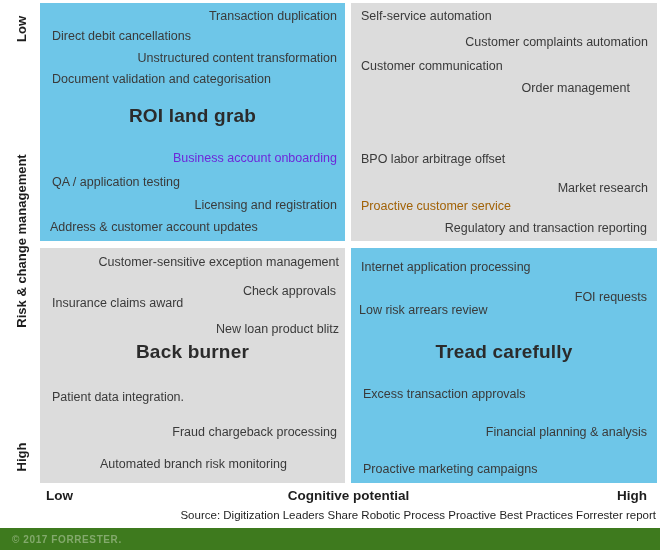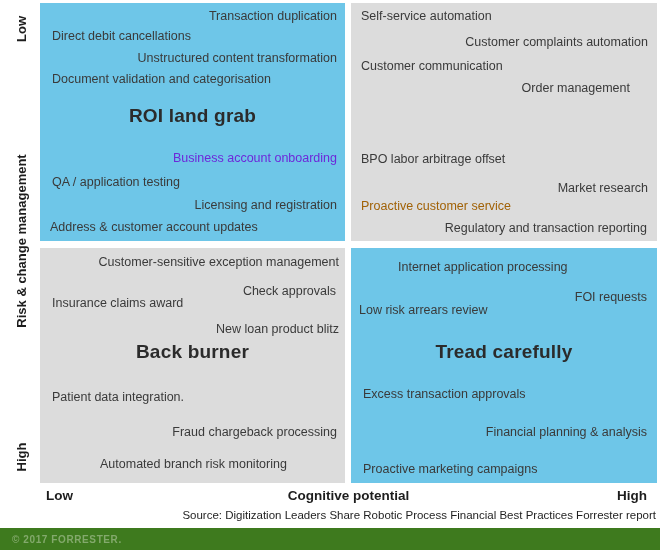--- a/index.html
+++ b/index.html
@@ -128,33 +128,33 @@
       <div class="q-item" style="top: 36px; right: 9px; color: rgb(58, 58, 58);">Check approvals</div>
       <div class="q-item" style="top: 48px; left: 12px; color: rgb(58, 58, 58);">Insurance claims award</div>
       <div class="q-item" style="top: 74px; right: 6px; color: rgb(58, 58, 58);">New loan product blitz</div>
       <div class="q-item" style="top: 142px; left: 12px; color: rgb(58, 58, 58);">Patient data integration.</div>
       <div class="q-item" style="top: 177px; right: 8px; color: rgb(58, 58, 58);">Fraud chargeback processing</div>
       <div class="q-item" style="top: 209px; left: 60px; color: rgb(58, 58, 58);">Automated branch risk monitoring</div>
     </div>
 
   <div class="quadrant q-br q-bottom" style="background: rgb(110, 198, 232);">
     <div class="q-title">Tread carefully</div>
-  <div class="q-item" style="top: 12px; left: 10px; color: rgb(58, 58, 58); margin-left: 37px;">Internet application processing</div>
+  <div class="q-item" style="top: 12px; left: 10px; color: rgb(58, 58, 58);">Internet application processing</div>
       <div class="q-item" style="top: 42px; right: 10px; color: rgb(58, 58, 58);">FOI requests</div>
       <div class="q-item" style="top: 55px; left: 8px; color: rgb(58, 58, 58); text-align: right;">Low risk arrears review</div>
       <div class="q-item" style="top: 139px; left: 12px; color: rgb(58, 58, 58);">Excess transaction approvals</div>
       <div class="q-item" style="top: 177px; right: 10px; color: rgb(58, 58, 58);">Financial planning &amp; analysis</div>
       <div class="q-item" style="top: 214px; left: 12px; color: rgb(58, 58, 58);">Proactive marketing campaigns</div>
     </div>
 
   <div class="x-axis">
     <span class="x-low">Low</span>
     <span class="x-title">Cognitive potential</span>
     <span class="x-high">High</span>
   </div>
 
-  <div class="source-line">Source: Digitization Leaders Share Robotic Process Financial Best Practices Forrester report</div>
+  <div class="source-line">Source: Digitization Leaders Share Robotic Process Proactive Best Practices Forrester report</div>
 
   <div class="footer-bar">
     <span>© 2017 FORRESTER.</span>
   </div>
 
 </div>
 
 </body></html>

